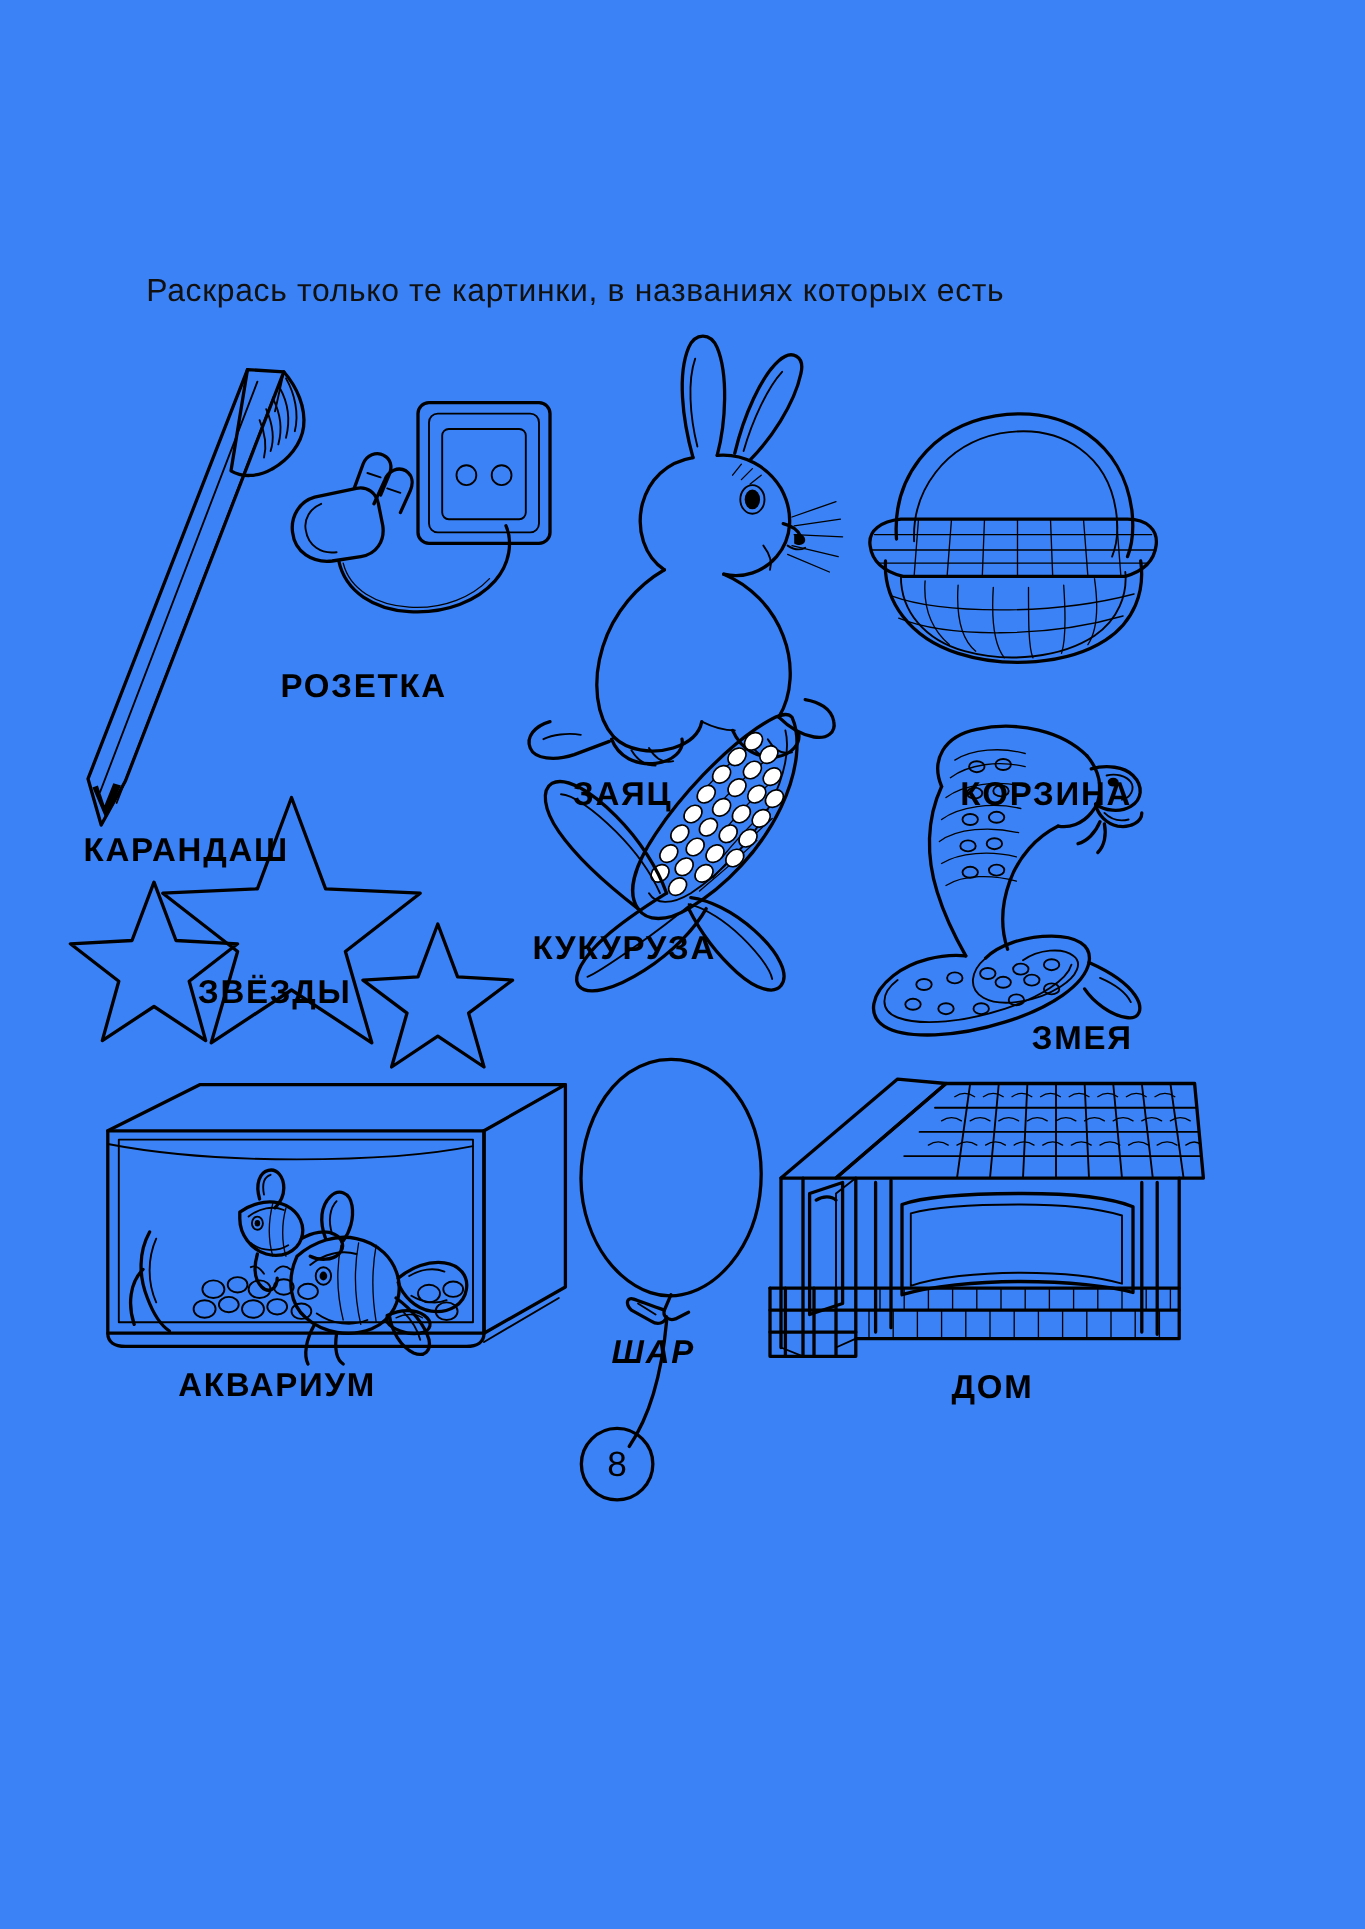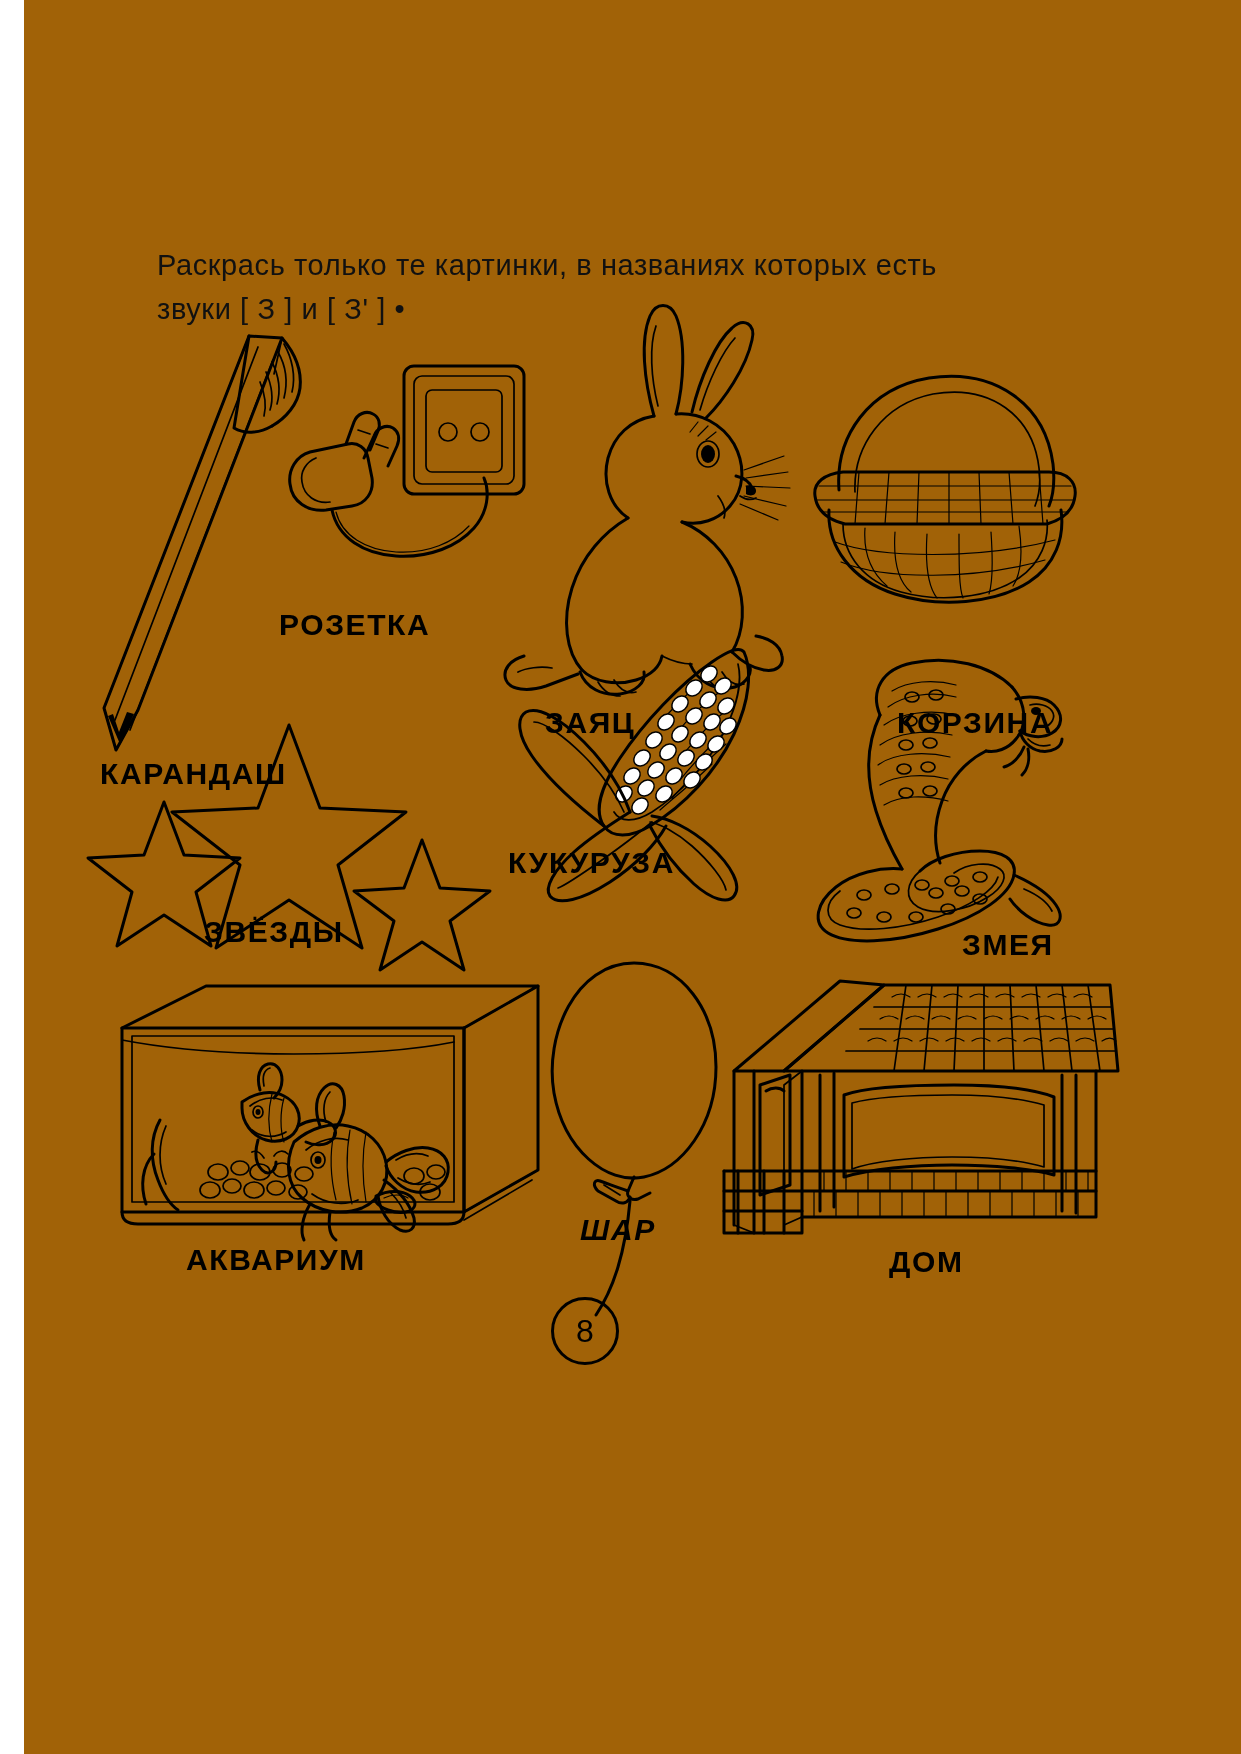--- a/index.html
+++ b/index.html
@@ -1,18 +1,18 @@
 <!DOCTYPE html>
 <html><head>
 <meta charset="utf-8">
 <style>
   html,body{margin:0;padding:0;background:#ffffff;}
   body{width:1241px;height:1754px;position:relative;overflow:hidden;
        font-family:"Liberation Sans","DejaVu Sans",sans-serif;color:#000;}
-  .page{position:absolute;inset:0;background:#a16207;margin-left:24px;}
+  .page{position:absolute;inset:0;background:#3b82f6;}
 
   .instr{position:absolute;left:133px;top:243px;width:940px;
          font-size:29px;line-height:44px;letter-spacing:.6px;color:#111;}
   .instr .l2{display:block;}
 
   .label{position:absolute;font-size:30px;font-weight:700;letter-spacing:1.6px;
          white-space:nowrap;color:#000;}
 
   .art{position:absolute;}
   .art svg{display:block;overflow:visible;}
@@ -27,21 +27,20 @@
            display:flex;align-items:center;justify-content:center;
            font-size:32px;font-weight:400;}
 </style>
 </head>
 <body>
 
 <div class="page">
 
   <div class="instr">
     <span>Раскрась только те картинки, в названиях которых есть</span>
-    <span class="l2">звуки [ З ]  и   [ З' ] •</span>
   </div>
 
   <div class="art" style="left:62px;top:330px;">
     <svg width="240" height="430" viewBox="0 0 240 430">
       <path class="s" d="M196 8 L52 380 L30 420 L18 378 L163 6 Z"></path>
       <path class="t" d="M163 6 L18 378"></path>
       <path class="t" d="M187 30 L44 400"></path>
       <path class="t" d="M172 17 L29 390"></path>
       <path class="t" d="M196 8 L188 44 M163 6 L150 40"></path>
       <path class="s" d="M196 8 C208 22 216 40 214 58 C212 74 200 88 186 96"></path>
@@ -135,21 +134,21 @@
   <div class="art" style="left:60px;top:720px;">
     <svg width="430" height="200" viewBox="0 0 430 200">
       <path class="s" d="M205 5 L236 88 L322 92 L254 145 L278 228 L205 180 L132 228
                          L156 145 L88 92 L174 88 Z"></path>
       <path class="s" d="M72 82 L92 135 L148 138 L104 172 L119 226 L72 195 L25 226
                          L40 172 L-4 138 L52 135 Z" transform="translate(8,0)"></path>
       <path class="s" d="M338 120 L356 168 L406 171 L366 201 L380 250 L338 222 L296 250
                          L310 201 L270 171 L320 168 Z"></path>
     </svg>
   </div>
-  <div class="label" style="left:180px;top:915px;">ЗВЁЗДЫ</div>
+  <div class="label" style="left:180px;top:886px;">ЗВЁЗДЫ</div>
 
   <div class="art" style="left:470px;top:630px;">
     <svg width="270" height="300" viewBox="0 0 270 300">
       <path class="s" d="M250 22 C258 40 256 70 240 104 C222 142 190 176 156 196
                          C136 208 118 208 110 196 C100 182 106 158 126 128
                          C150 92 186 54 218 32 C234 21 245 16 250 22 Z"></path>
       <path class="t" d="M244 34 C248 50 244 74 230 102 C214 134 186 164 158 182
                          C140 193 126 192 120 182"></path>
       <g class="h">
         <path d="M222 42 C206 52 188 68 172 86 M234 56 C216 68 196 86 180 106

